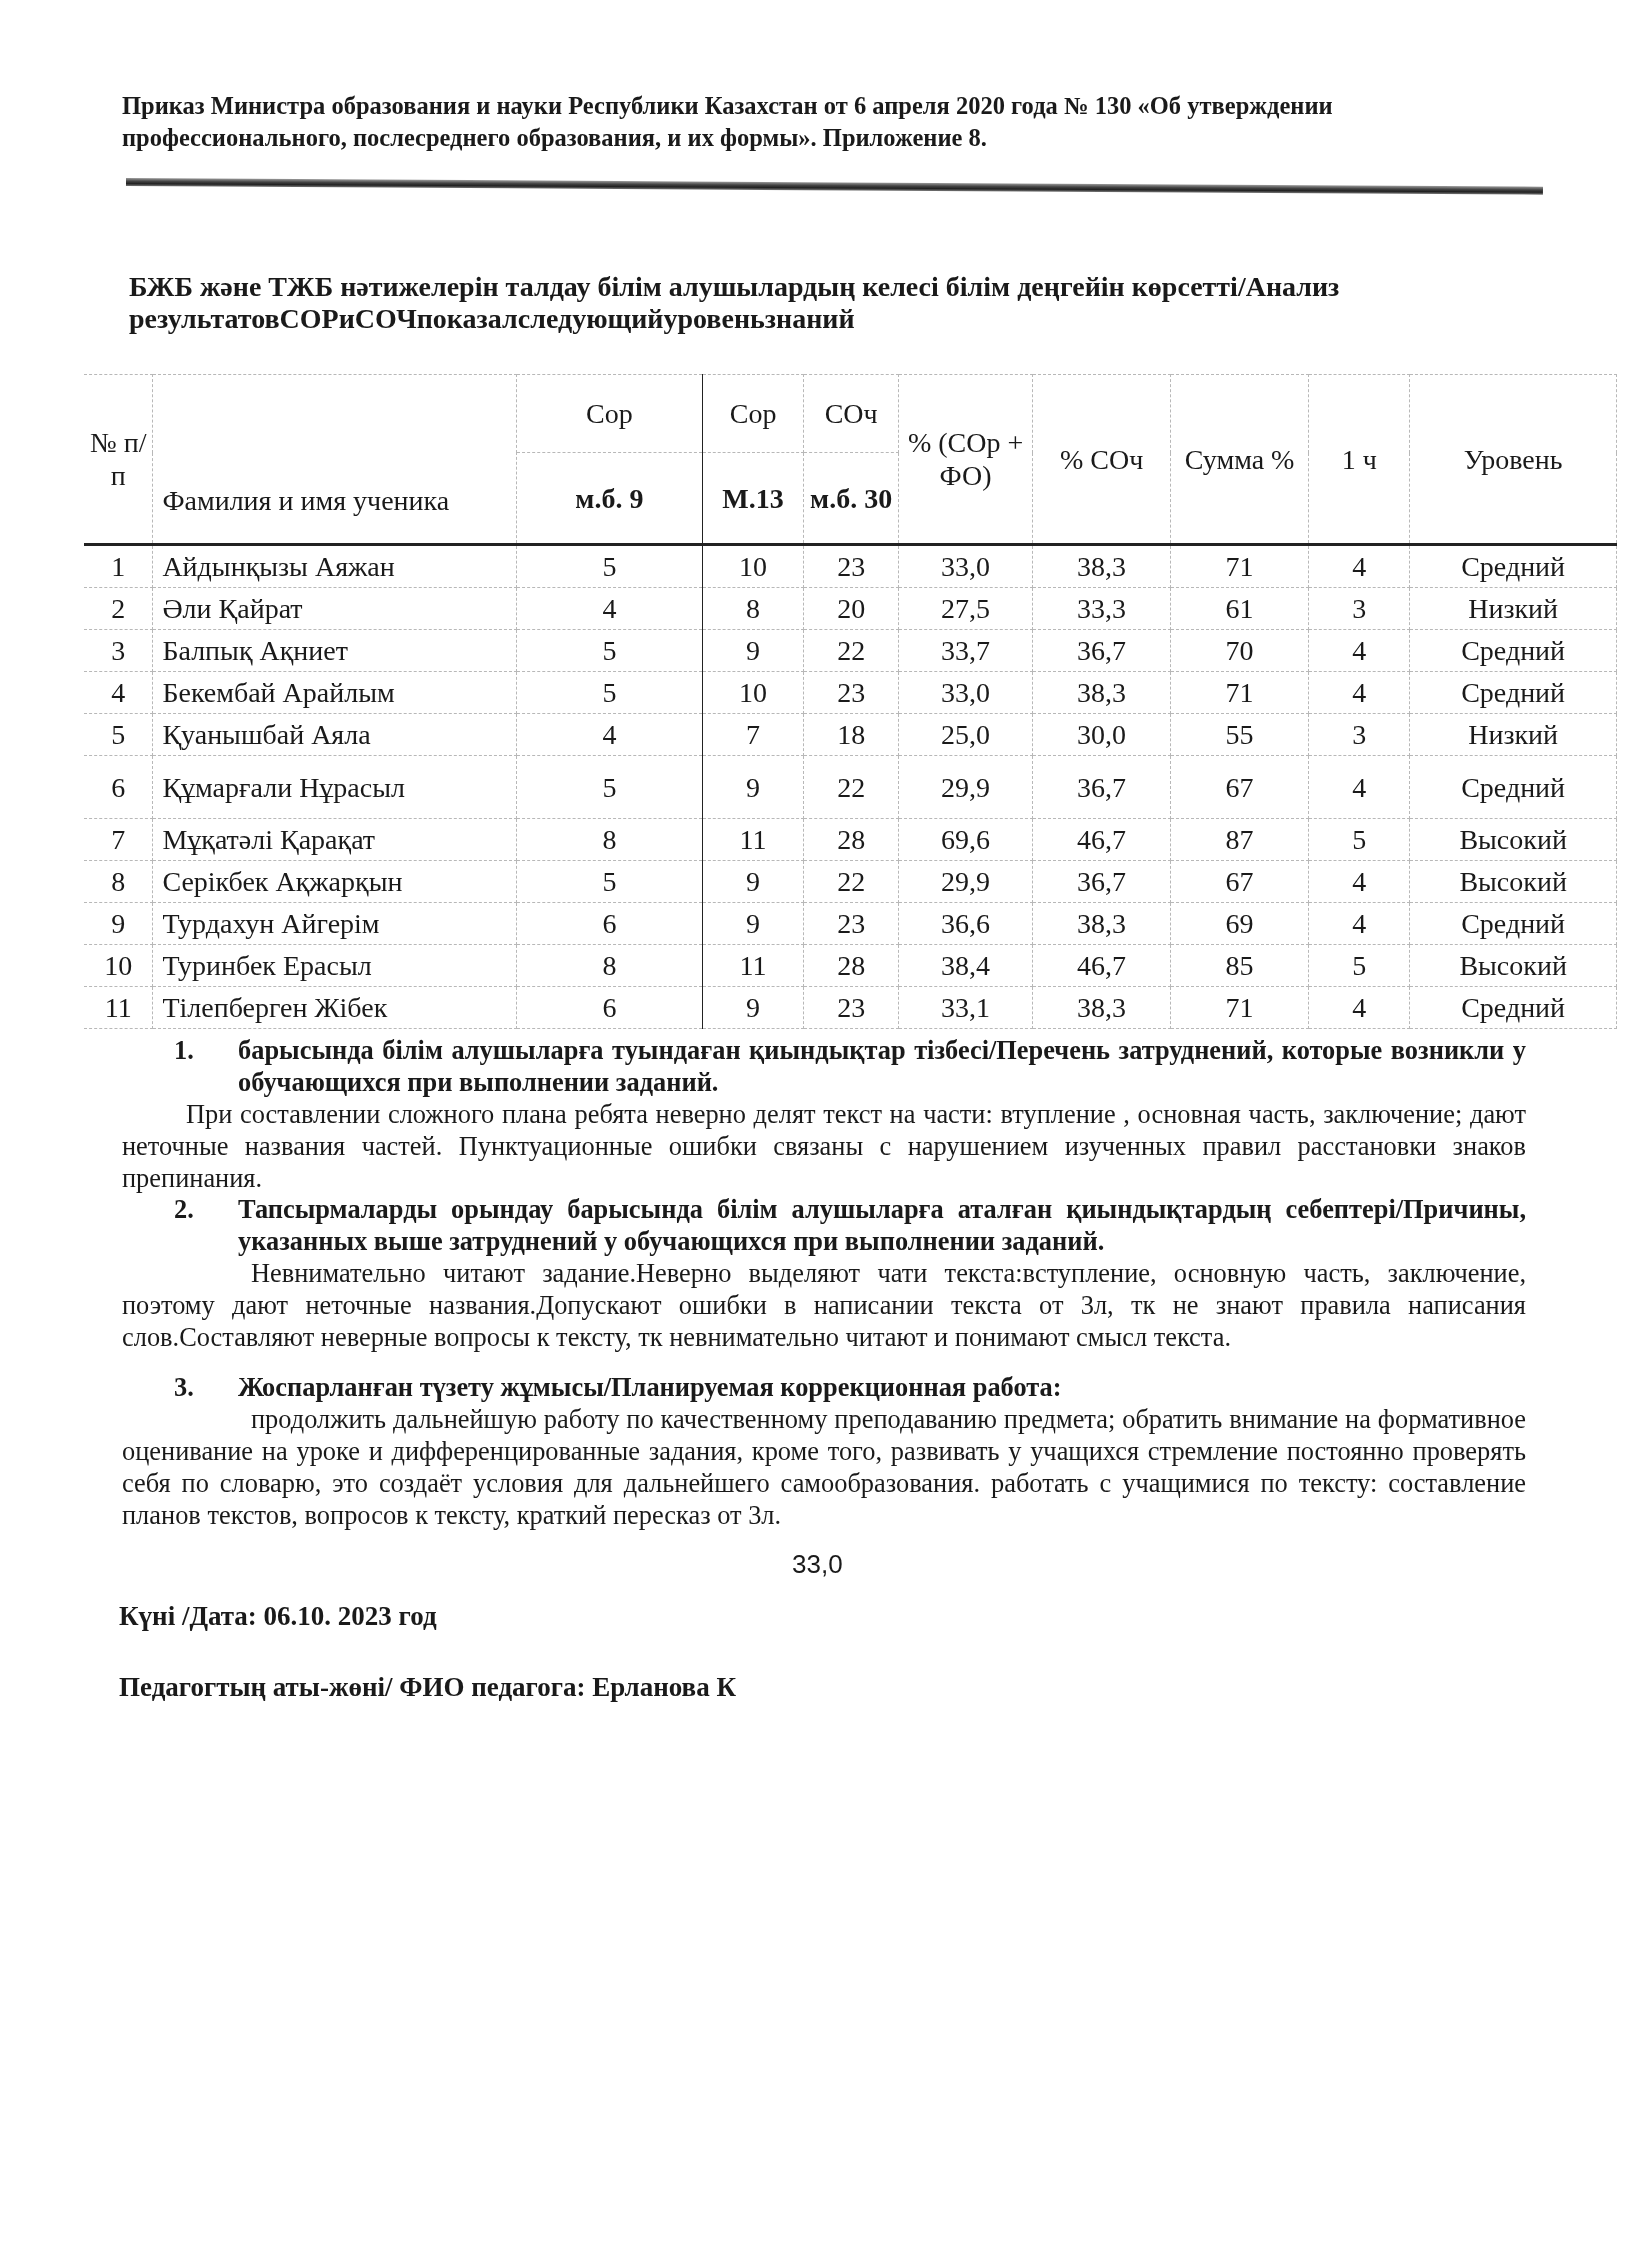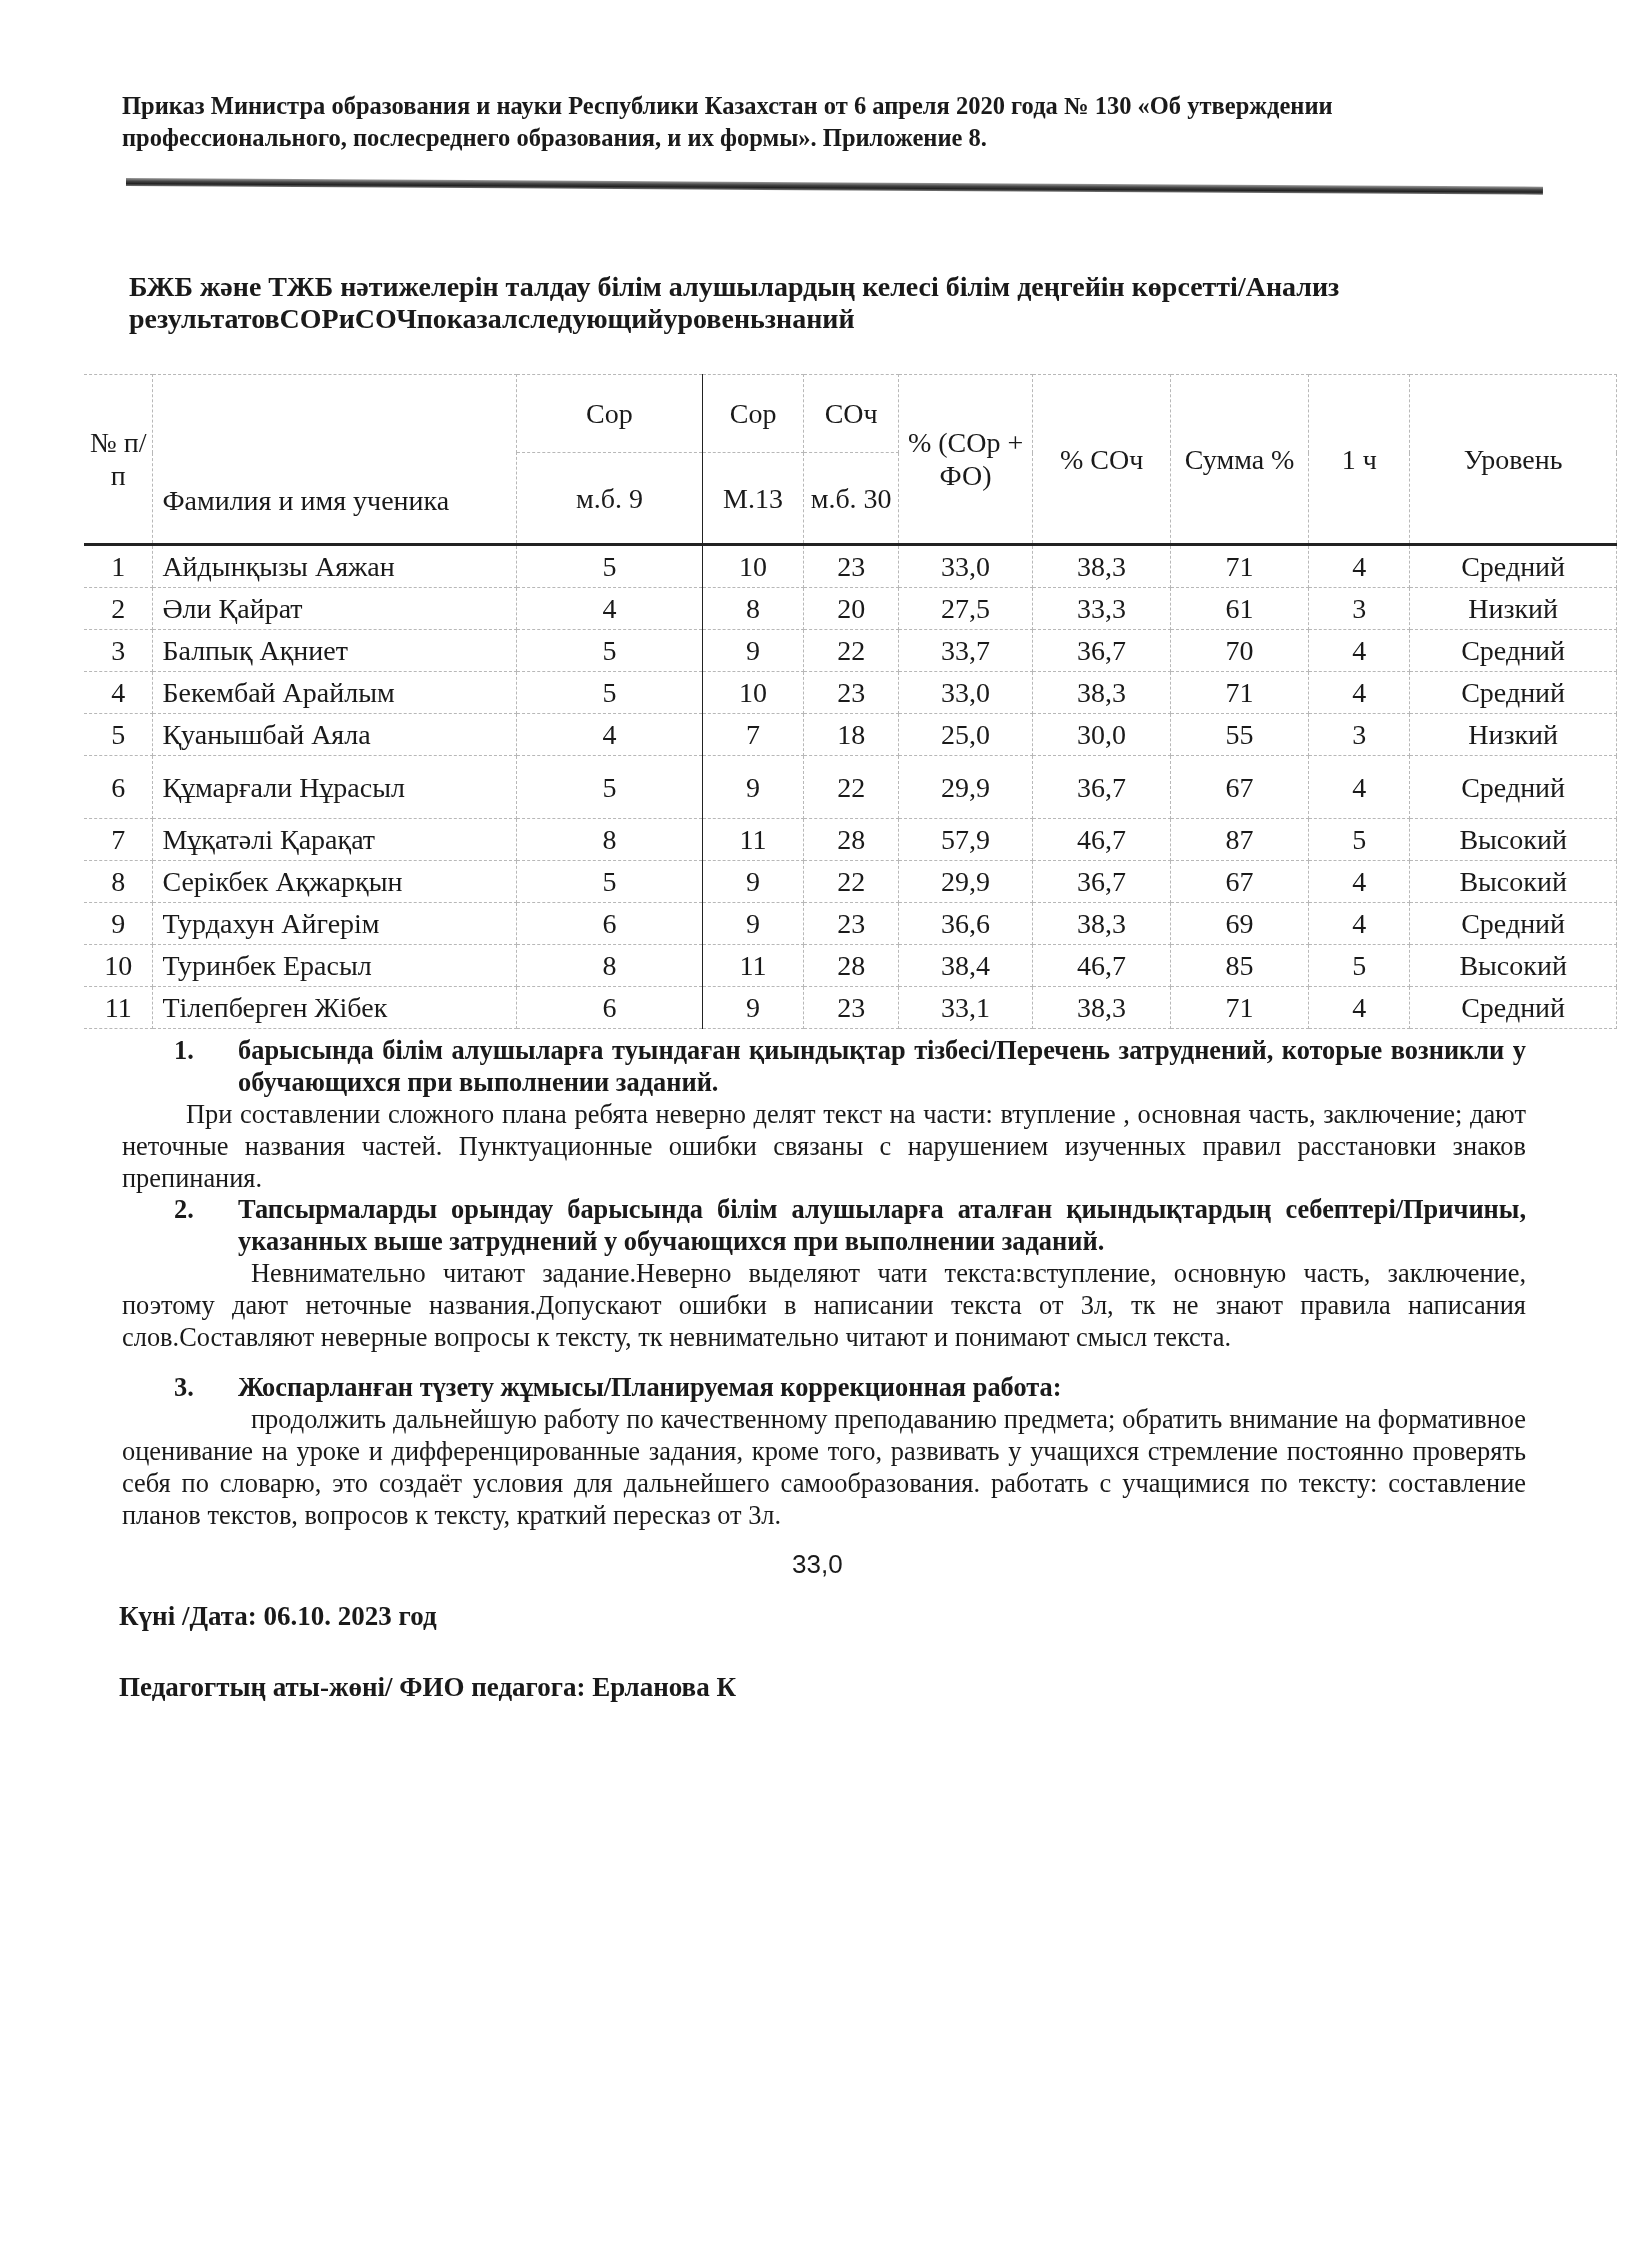--- a/index.html
+++ b/index.html
@@ -24,21 +24,21 @@
   .intro .l2 { display: flex; }
   table.grades {
     position: absolute; left: 84px; top: 374px; width: 1533px;
     border-collapse: collapse; font-size: 28px; line-height: 33px;
   }
   table.grades td, table.grades th {
     border: 0.6px dashed #b8b8b8; font-weight: normal; text-align: center;
     padding: 0 3.9px; vertical-align: middle;
   }
   table.grades th { height: 77px; }
-  table.grades thead tr.sub th { height: 90px; }
+  table.grades thead tr.sub th { height: 90px; font-weight: bold; }
   table.grades .no-col { width: 59px; border-left: none; }
   table.grades .name-col { width: 341px; text-align: left; padding-left: 9px; }
   table.grades thead .name-col { vertical-align: bottom; padding-bottom: 26px; }
   table.grades .c1 { width: 173px; }
   table.grades .c2 { width: 90px; border-left: 1.3px solid #222; }
   table.grades .c3 { width: 84px; }
   table.grades .c4 { width: 122px; }
   table.grades .c5 { width: 126px; }
   table.grades .c6 { width: 126px; }
   table.grades .c7 { width: 90px; }
@@ -173,21 +173,21 @@
         <td class="c6">67</td>
         <td class="c7">4</td>
         <td class="c8">Средний</td>
       </tr>
       <tr>
         <td class="no-col">7</td>
         <td class="name-col">Мұқатәлі Қарақат</td>
         <td class="c1">8</td>
         <td class="c2">11</td>
         <td class="c3">28</td>
-        <td class="c4">57,9</td>
+        <td class="c4">69,6</td>
         <td class="c5">46,7</td>
         <td class="c6">87</td>
         <td class="c7">5</td>
         <td class="c8">Высокий</td>
       </tr>
       <tr>
         <td class="no-col">8</td>
         <td class="name-col">Серікбек Ақжарқын</td>
         <td class="c1">5</td>
         <td class="c2">9</td>

